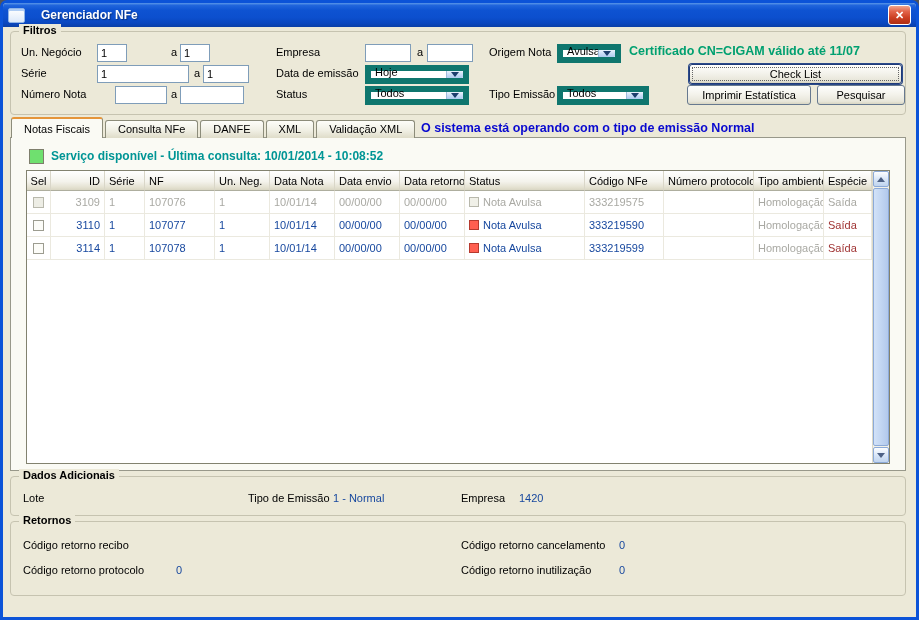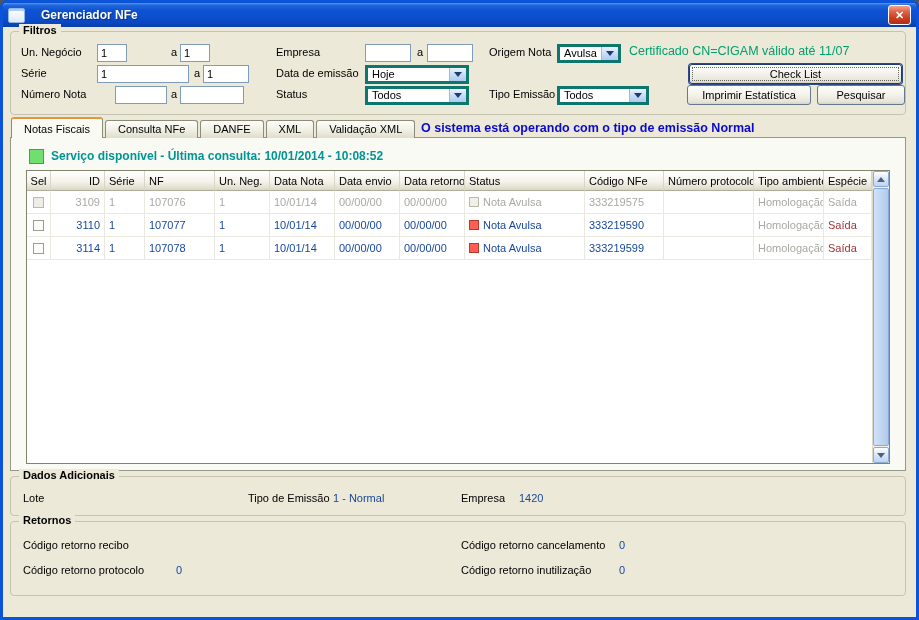--- a/index.html
+++ b/index.html
@@ -24,34 +24,34 @@
 
   .group{position:absolute;border:1px solid #C6C3B0;border-radius:4px;background:#ECE9D8;box-sizing:border-box;}
   .group-legend{position:absolute;top:-8px;left:8px;padding:0 4px;background:#ECE9D8;font-weight:bold;}
 
   .lbl{position:absolute;white-space:nowrap;}
   .sep{position:absolute;white-space:nowrap;}
 
   .inp{position:absolute;height:18px;box-sizing:border-box;border:1px solid #7F9DB9;background:#fff;
     font-family:"Liberation Sans",sans-serif;font-size:11px;padding:1px 3px;}
 
-  .combo{position:absolute;height:19px;box-sizing:border-box;border:3px solid #0f766e;background:#fff;
-    display:flex;align-items:flex-start;}
+  .combo{position:absolute;height:19px;box-sizing:border-box;border:6px solid #0f766e;background:#fff;
+    display:flex;align-items:flex-end;}
   .combo-text{flex:1;padding:0 4px;white-space:nowrap;overflow:hidden;}
   .combo-btn{width:16px;height:100%;display:flex;align-items:center;justify-content:center;
     border-left:1px solid #9EBADB;border-radius:0 1px 1px 0;
     background:linear-gradient(180deg,#EAF3FD 0%,#C9DDF6 50%,#AECBF0 100%);}
   .combo-arrow{width:0;height:0;border-left:4px solid transparent;border-right:4px solid transparent;border-top:5px solid #1C3E6E;}
 
   .xp-btn{position:absolute;box-sizing:border-box;height:20px;border:1px solid #67798F;border-radius:3px;
     background:linear-gradient(180deg,#FEFEFD 0%,#F4F3EC 45%,#E8E6DA 85%,#D8D5C2 100%);
     font-family:"Liberation Sans",sans-serif;font-size:11px;text-align:center;cursor:default;padding:0;}
   .xp-btn.default{border:1px solid #1F3A78;box-shadow:0 0 0 1px #2B4A8A;outline:1px dotted #666;outline-offset:-4px;}
 
-  .cert-text{position:absolute;color:#00A070;font-weight:normal;font-size:12.5px;white-space:nowrap;overflow:hidden;}
+  .cert-text{position:absolute;color:#00A070;font-weight:bold;font-size:12.5px;white-space:nowrap;overflow:hidden;}
 
   
   .tabbar{position:absolute;left:8px;top:90px;display:flex;align-items:flex-end;z-index:3;}
   .tab{box-sizing:border-box;height:18px;margin-right:2px;padding:2px 12px 0;white-space:nowrap;
     border:1px solid #8C8C7A;border-bottom:none;border-radius:3px 3px 0 0;
     background:linear-gradient(180deg,#FDFDF9 0%,#F0EFE4 55%,#DFDCC9 100%);}
   .tab.active{height:21px;padding-top:4px;background:#FAFAF4;border-top:2px solid #E5953A;}
   .emission-text{position:absolute;left:418px;top:94px;color:#0909CF;font-weight:bold;font-size:12.5px;white-space:nowrap;z-index:3;}
 
   

